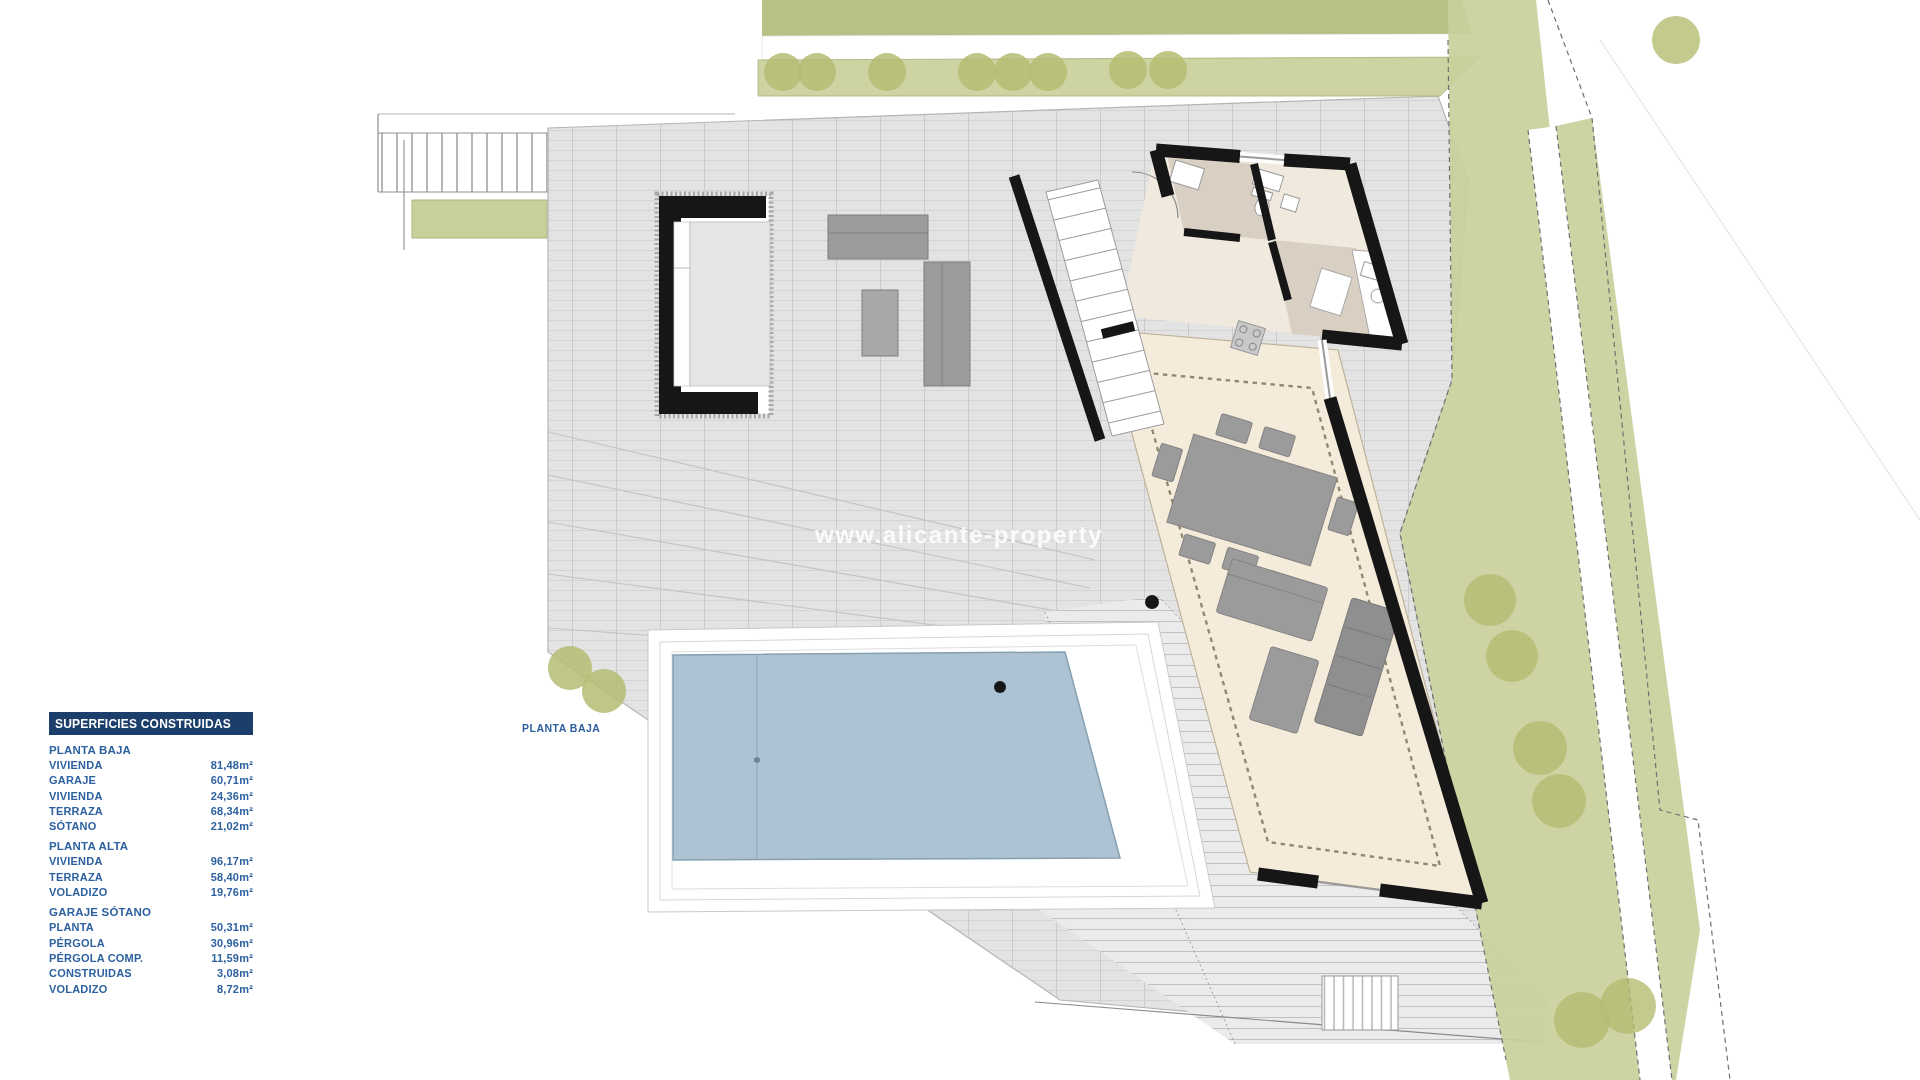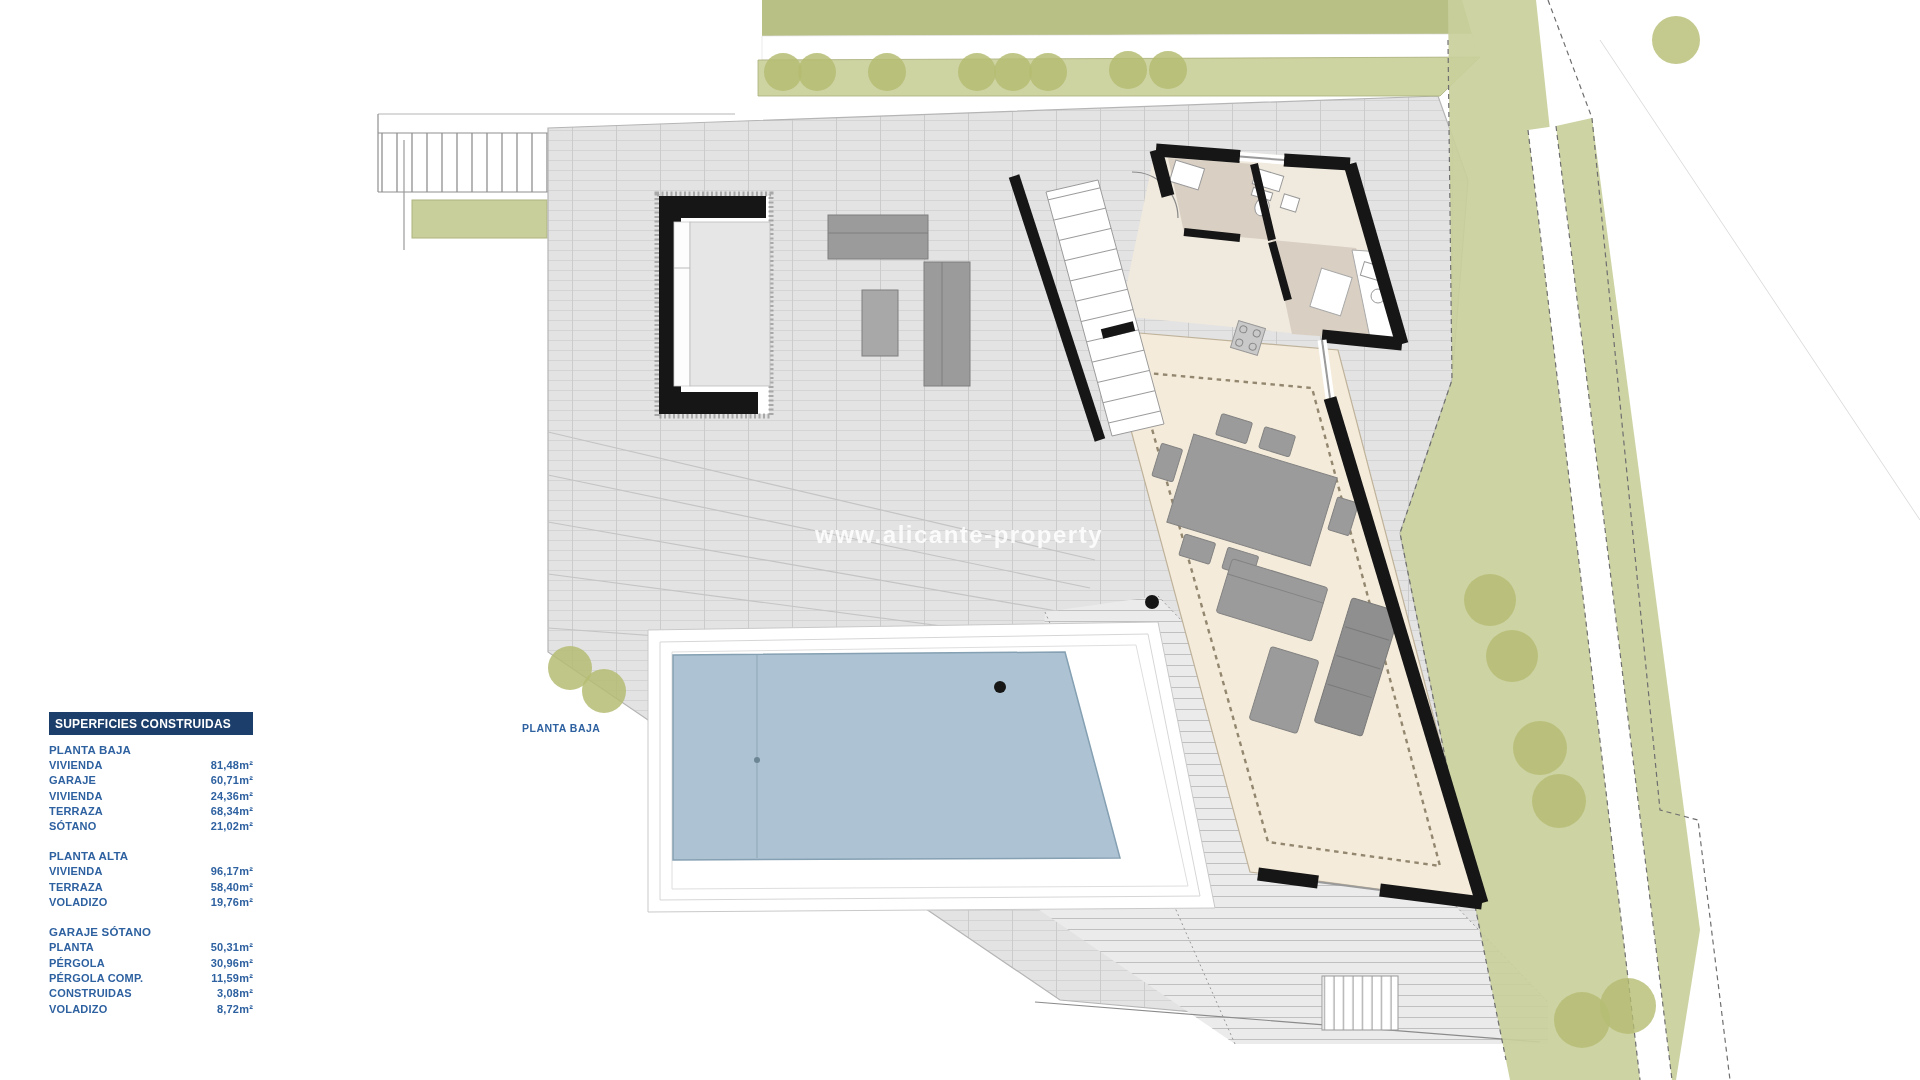--- a/index.html
+++ b/index.html
@@ -7,21 +7,21 @@
     width:1920px;height:1080px;position:relative;overflow:hidden;
     background:#ffffff;font-family:"Liberation Sans",sans-serif;
   }
   #plan-svg{position:absolute;left:0;top:0;}
   
   #legend{position:absolute;left:49px;top:712px;width:204px;}
   .legend-header{
     background:#1c3e6b;color:#ffffff;font-size:12px;font-weight:bold;
     padding:5px 6px 4px 6px;letter-spacing:.2px;
   }
-  .legend-section{margin-top:16px;}
+  .legend-section{margin-top:6px;}
   .legend-section:first-child{margin-top:9px;}
   .section-name{color:#2e61a0;font-weight:bold;font-size:11.5px;margin-bottom:2px;letter-spacing:.2px;}
   .legend-row{display:flex;justify-content:space-between;color:#2e61a0;
     font-size:11px;font-weight:bold;line-height:15.3px;letter-spacing:.2px;}
   
   #plan-label{
     position:absolute;left:522px;top:722px;color:#2e61a0;
     font-size:10.5px;font-weight:bold;letter-spacing:.5px;
   }
   #watermark{

